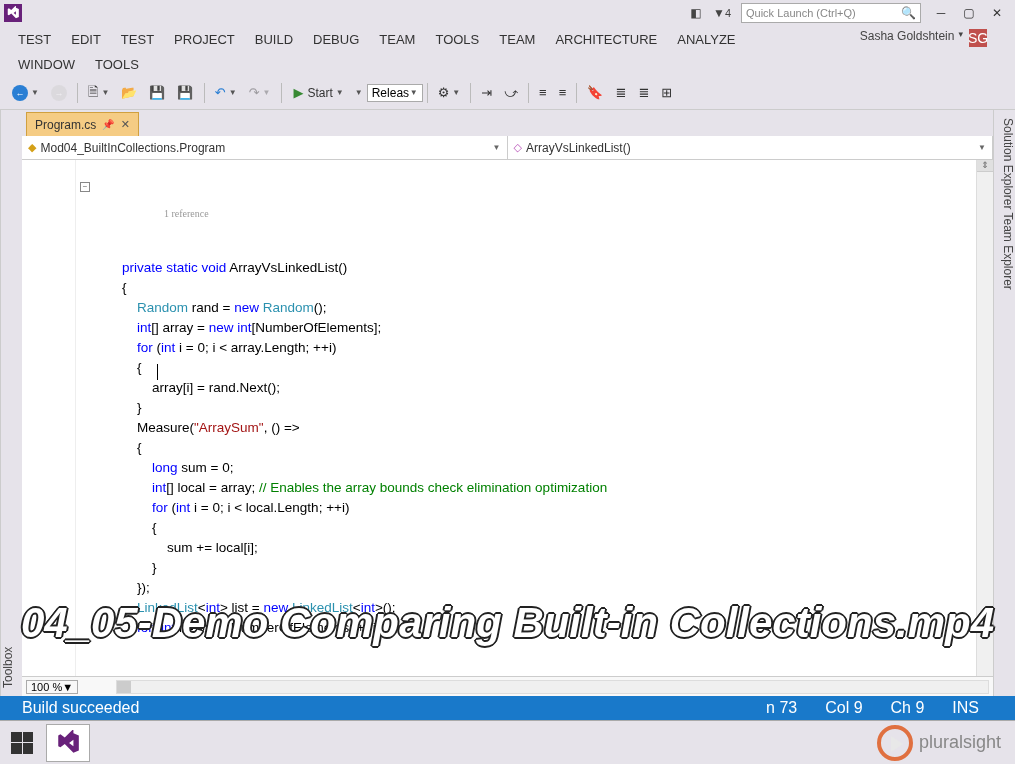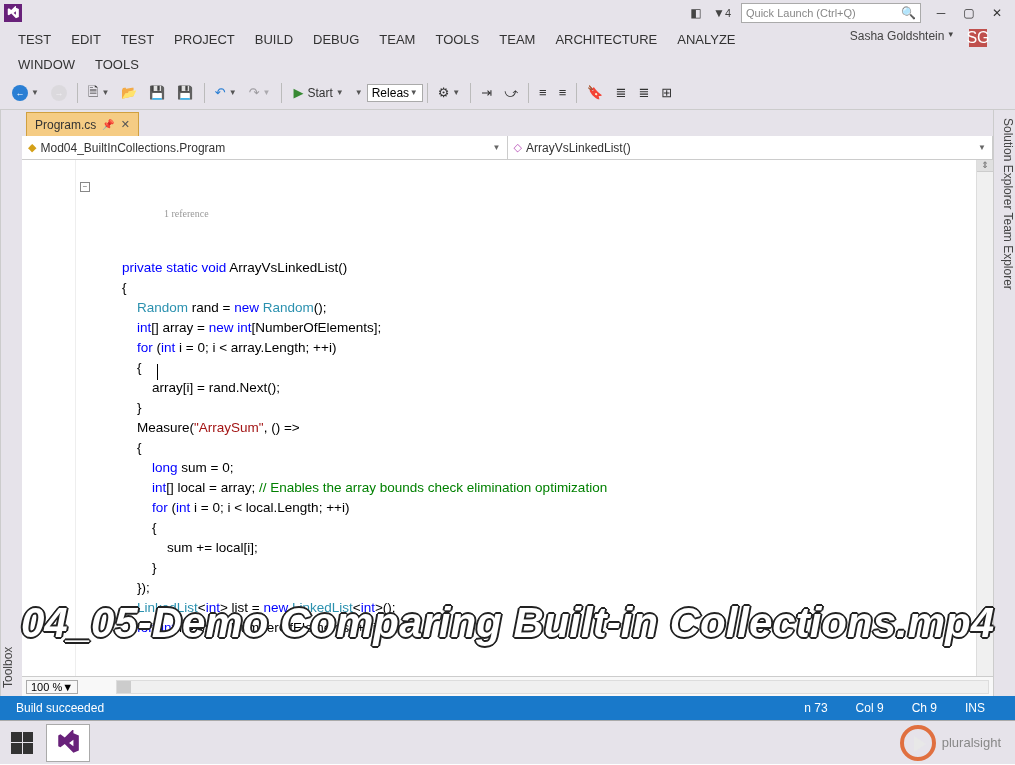--- a/index.html
+++ b/index.html
@@ -13,21 +13,21 @@
 .titlebar .notif-badge { font-size: 11px; color: #444; }
 .titlebar .ql { width: 180px; height: 20px; border: 1px solid #aaa; background: #fff; margin: 0 6px; display: flex; align-items: center; padding: 0 4px; color: #888; font-size: 11px; }
 .titlebar .ql .search-icon { margin-left: auto; color: #666; font-size: 12px; }
 .titlebar .winbtn { width: 20px; height: 16px; margin: 0 4px; color: #333; font-size: 12px; display: inline-flex; align-items: center; justify-content: center; cursor: pointer; }
 
 .menubar { height: 50px; background: #e6e3ea; padding: 0 8px; font-size: 13px; color: #333; position: relative; }
 .menubar .row1 { display: flex; align-items: center; height: 26px; }
 .menubar .row2 { display: flex; align-items: center; height: 24px; }
 .menubar .menu-item { padding: 0 10px; height: 100%; display: flex; align-items: center; cursor: pointer; }
 .menubar .user { position: absolute; right: 28px; top: 3px; font-size: 12px; color: #444; display: flex; align-items: flex-start; }
-.menubar .user-badge { width: 18px; height: 18px; background: #c0504d; color: #fff; font-size: 16px; display: inline-flex; align-items: center; justify-content: center; margin-left: 16px; }
+.menubar .user-badge { width: 18px; height: 18px; background: #c0504d; color: #fff; font-size: 14px; display: inline-flex; align-items: center; justify-content: center; margin-left: 6px; }
 .menubar .user-drop { margin-left: 4px; font-size: 9px; }
 
 .toolbar { height: 34px; background: #e6e3ea; display: flex; align-items: center; padding: 0 6px; border-bottom: 1px solid #ccc; font-size: 12px; }
 .toolbar .tbtn { padding: 2px 4px; margin: 0 2px; display: inline-flex; align-items: center; cursor: pointer; color: #333; }
 .toolbar .sep { width: 1px; height: 20px; background: #bbb; margin: 0 4px; }
 .toolbar .start-btn { display: inline-flex; align-items: center; padding: 2px 6px; }
 .toolbar .start-btn .play { color: #388a34; font-size: 13px; margin-right: 4px; }
 .toolbar .config-select { border: 1px solid #aaa; background: #fff; padding: 1px 4px; font-size: 12px; display: inline-flex; align-items: center; min-width: 56px; }
 .toolbar .drop-arrow { font-size: 8px; margin-left: 3px; color: #555; }
 .toolbar .icon { font-size: 13px; }
@@ -60,30 +60,30 @@
 .ty { color: #2b91af; }
 .st { color: #a31515; }
 .cm { color: #008000; }
 .cursor-caret { position: absolute; width: 1px; height: 16px; background: #000; }
 
 .zoom-bar { height: 20px; border-top: 1px solid #ccc; display: flex; align-items: center; font-size: 11px; padding: 0 4px; background: #f8f8f8; gap: 32px; }
 .zoom-bar .zoom { border: 1px solid #aaa; padding: 0 4px; display: inline-flex; align-items: center; }
 .zoom-bar .hscroll { flex: 1; height: 14px; background: #f0f0f0; margin-left: 6px; border: 1px solid #ddd; position: relative; }
 .zoom-bar .hthumb { position: absolute; left: 0; width: 14px; height: 100%; background: #ccc; }
 
-.statusbar { height: 24px; background: #1979ca; color: #fff; display: flex; align-items: center; font-size: 12px; padding: 0 16px; }
+.statusbar { height: 24px; background: #1979ca; color: #fff; display: flex; align-items: center; font-size: 16px; padding: 0 22px; }
 .statusbar .sspace { flex: 1; }
 .statusbar .sitem { margin: 0 14px; }
 
 .taskbar { height: 44px; background: #e6e3ea; display: flex; align-items: center; border-top: 1px solid #aaa; }
 .taskbar .win-btn { width: 44px; height: 44px; display: flex; align-items: center; justify-content: center; }
 .taskbar .win-logo { width: 22px; height: 22px; display: grid; grid-template-columns: 1fr 1fr; grid-template-rows: 1fr 1fr; gap: 1px; }
 .taskbar .win-logo div { background: #333; }
 .taskbar .vs-task { width: 44px; height: 38px; background: #fff; border: 1px solid #aaa; margin-left: 2px; display: flex; align-items: center; justify-content: center; }
-.taskbar .ps-logo { margin-left: auto; margin-right: 14px; font-size: 13px; color: #888; display: flex; align-items: center; }
+.taskbar .ps-logo { margin-left: auto; margin-right: 14px; font-size: 18px; color: #888; display: flex; align-items: center; }
 .taskbar .ps-circle { width: 36px; height: 36px; border-radius: 50%; border: 4px solid #e07040; margin-right: -8px; position: relative; }
 .taskbar .ps-tri { position: absolute; left: 10px; top: 7px; width: 0; height: 0; border-left: 12px solid #e8e8e8; border-top: 8px solid transparent; border-bottom: 8px solid transparent; }
 
 .overlay-title { position: absolute; left: 0; right: 0; top: 600px; text-align: center; font-size: 42px; font-weight: bold; font-style: italic; color: #fff; text-shadow: 2px 0 #222, -2px 0 #222, 0 2px #222, 0 -2px #222, 1px 1px #222, -1px -1px #222, 1px -1px #222, -1px 1px #222; line-height: 46px; pointer-events: none; font-family: Arial, sans-serif; }
 </style>
 </head>
 <body>
 
 <div class="titlebar">
   <span class="vs-logo">

